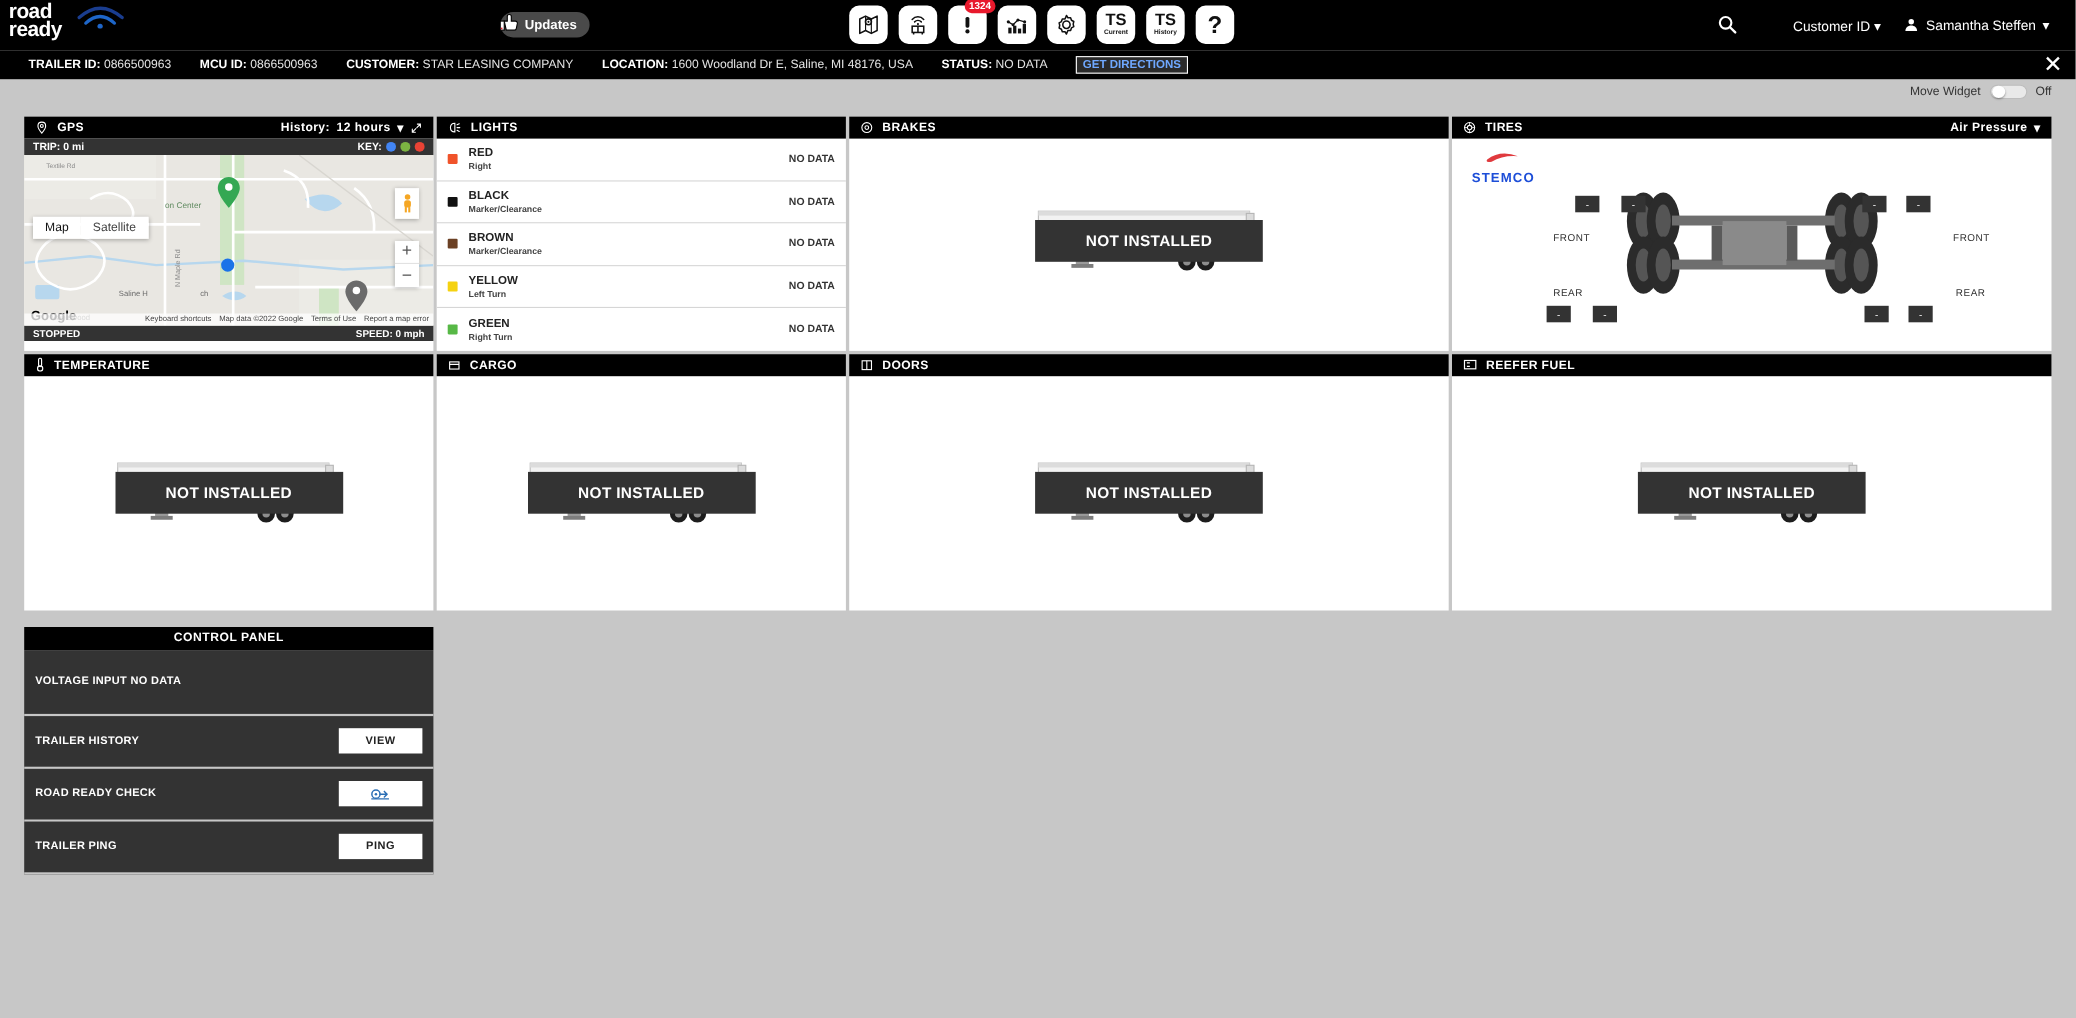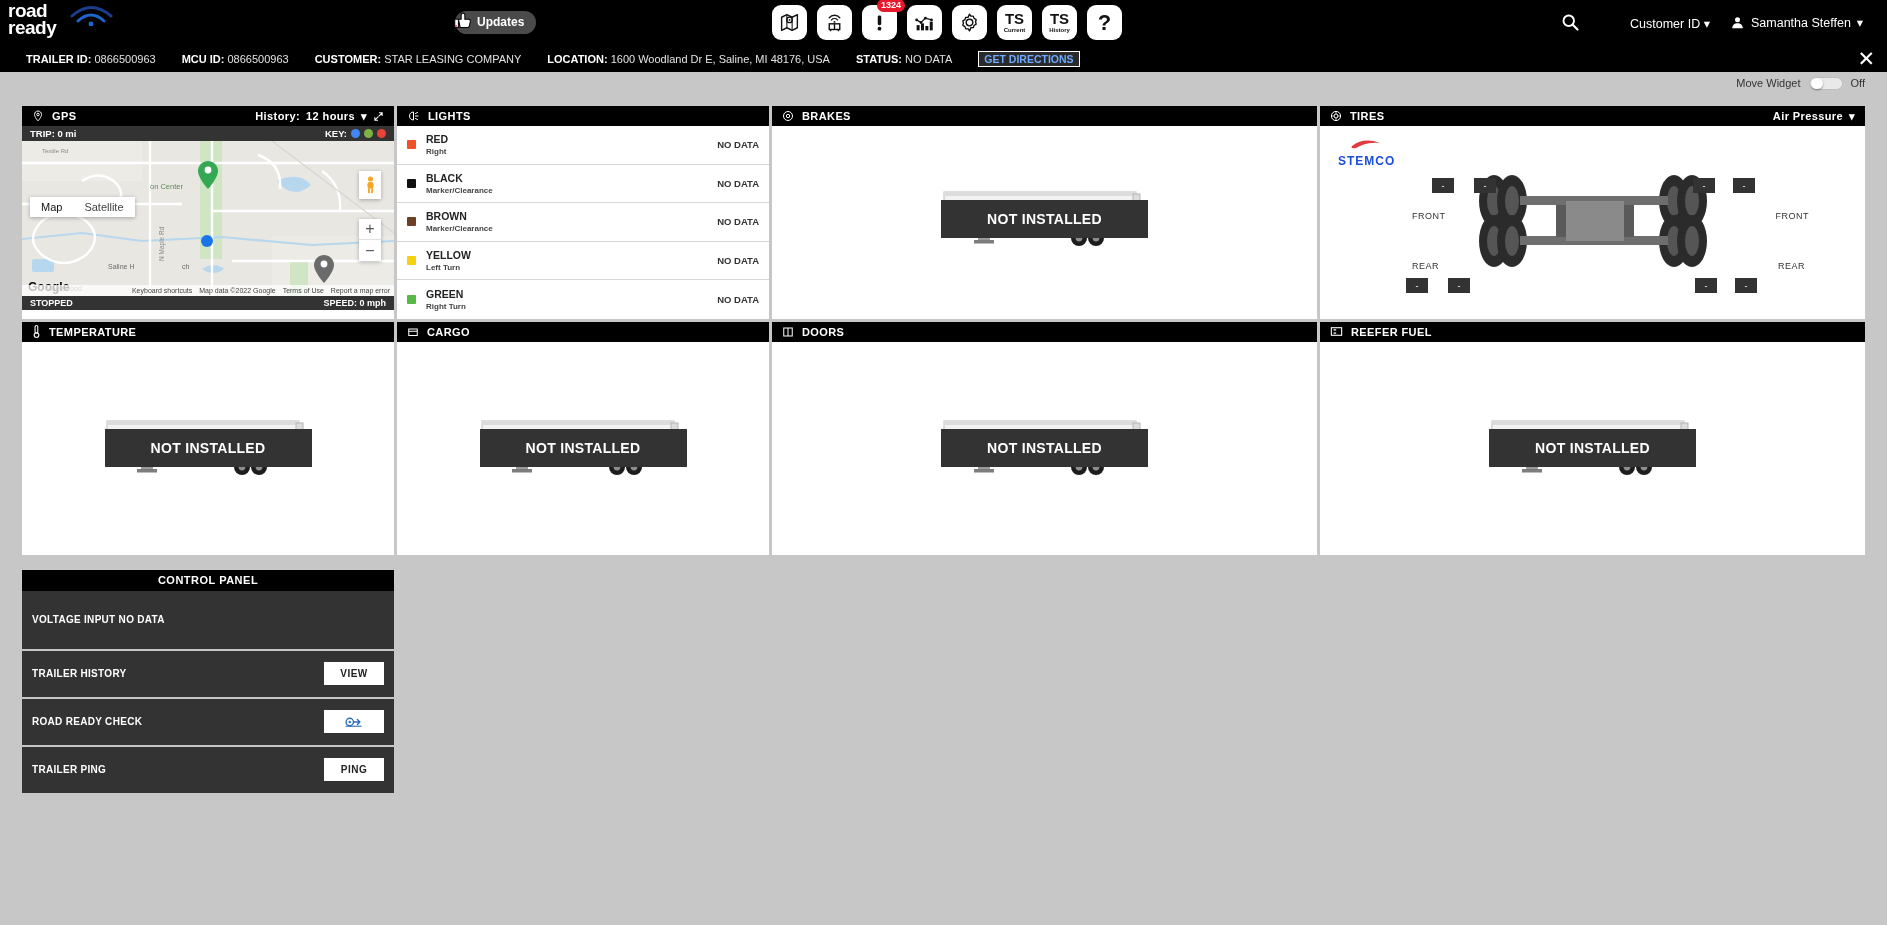--- a/index.html
+++ b/index.html
@@ -172,21 +172,21 @@
     display: flex; align-items: center; justify-content: center; letter-spacing: .5px;
   }
   .cp-row {
     background: #333; color: #fff; height: 48px; display: flex; align-items: center;
     padding: 0 10px; font-size: 10px; font-weight: 700; border-bottom: 2px solid #c7c7c7;
     letter-spacing: .3px;
   }
   .cp-row.first { height: 60px; }
   .cp-btn {
     margin-left: auto; background: #fff; color: #222; font-size: 10px; font-weight: 700;
-    width: 60px; height: 23px; display: flex; align-items: center; justify-content: center;
+    width: 76px; height: 23px; display: flex; align-items: center; justify-content: center;
     cursor: pointer; letter-spacing: .5px;
   }
 </style>
 </head>
 <body>
 
 <div class="topnav">
   <div class="logo-wrap">
     <div class="logo-text">road</div>
     <div class="logo-text">ready</div>

